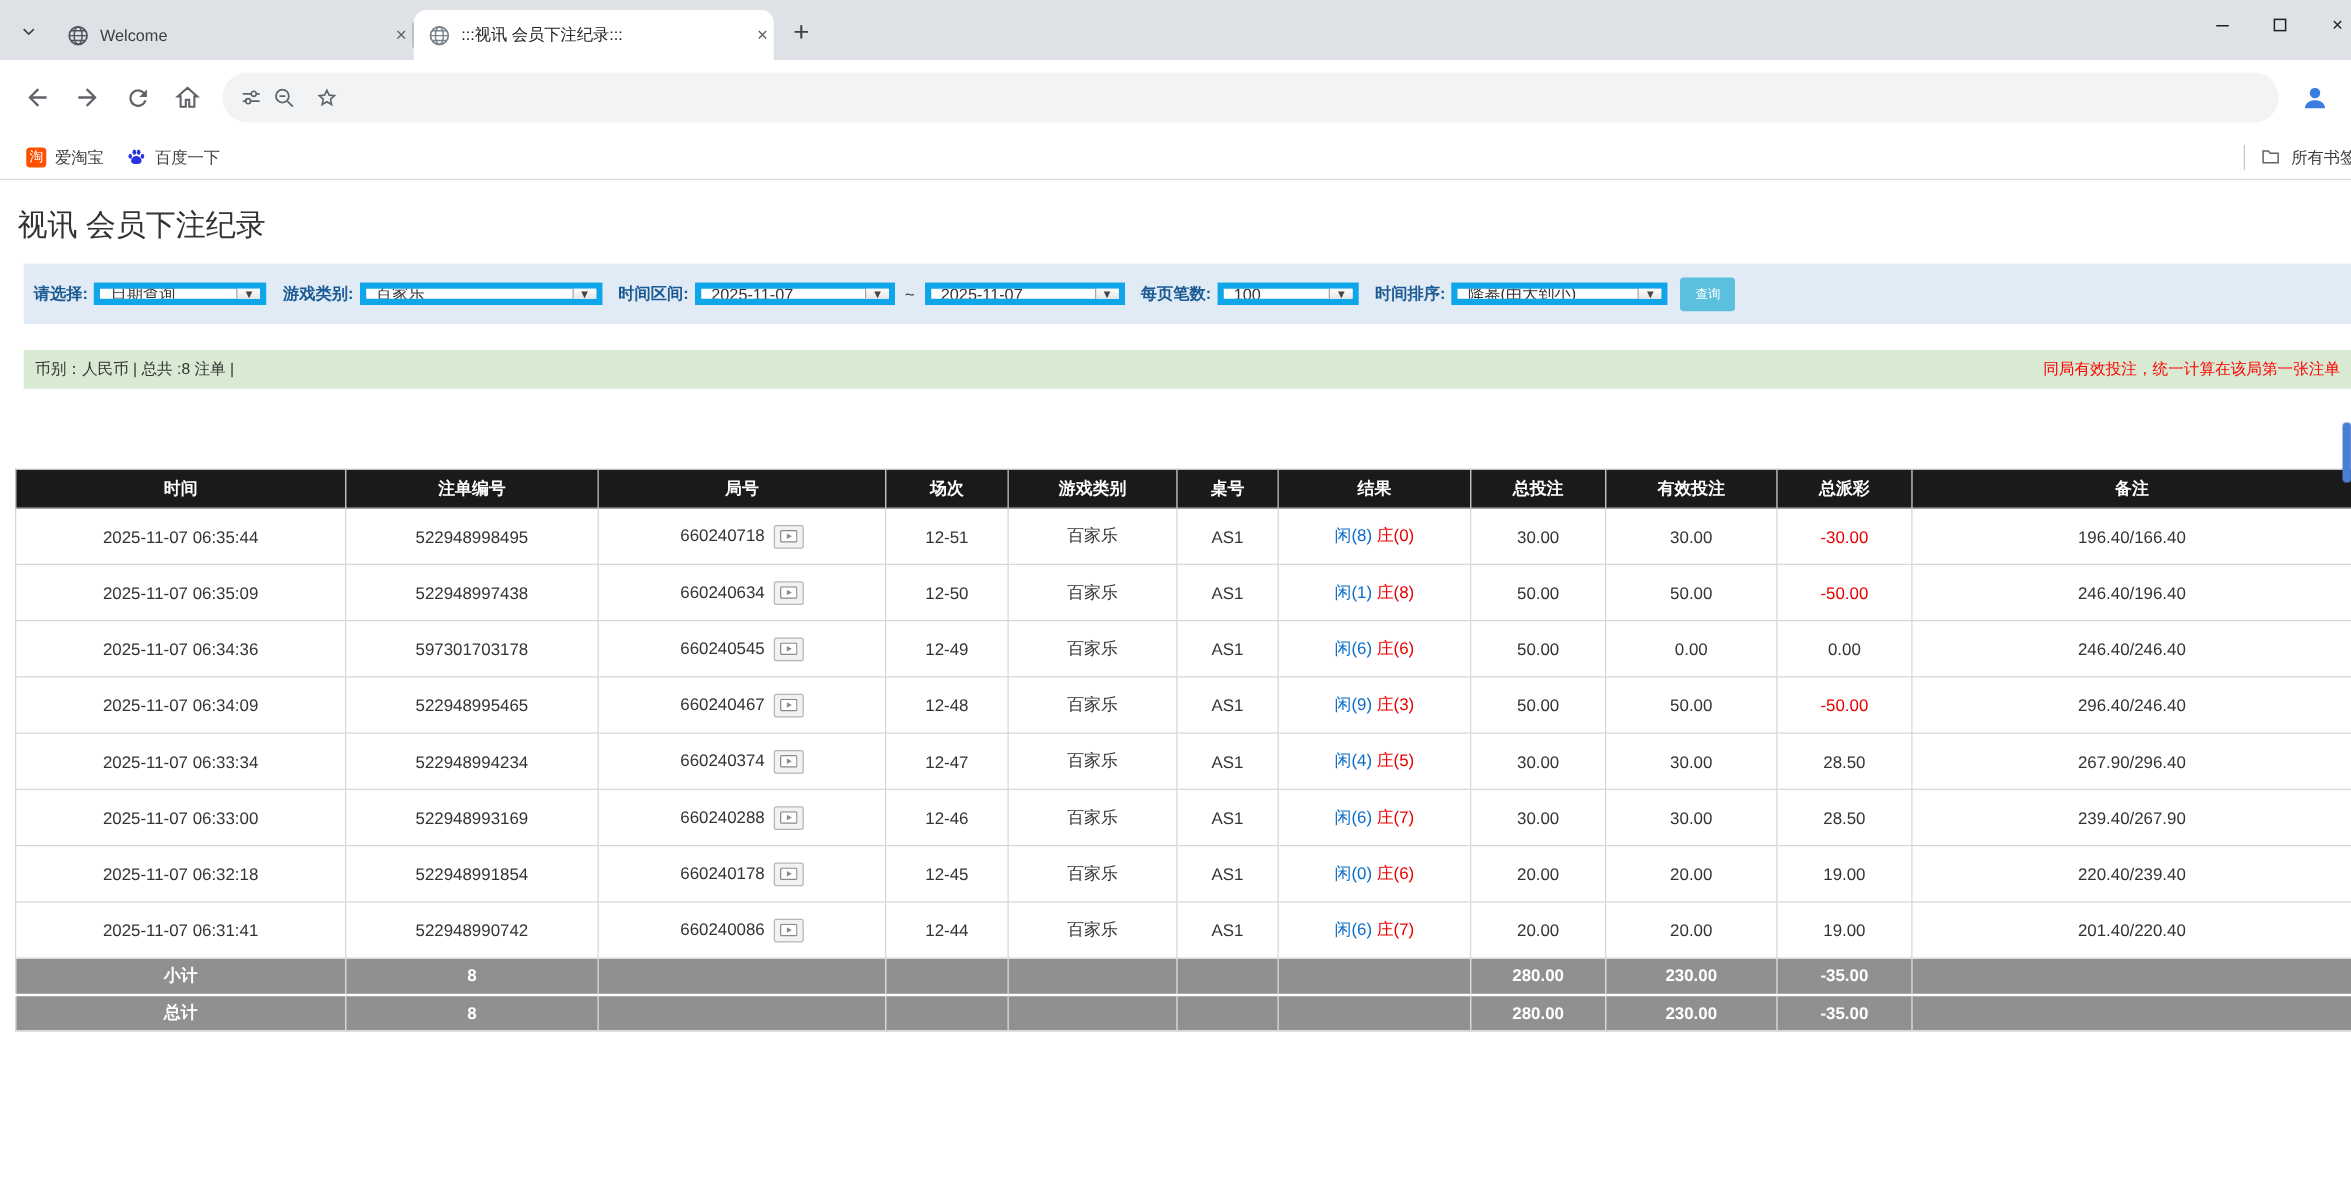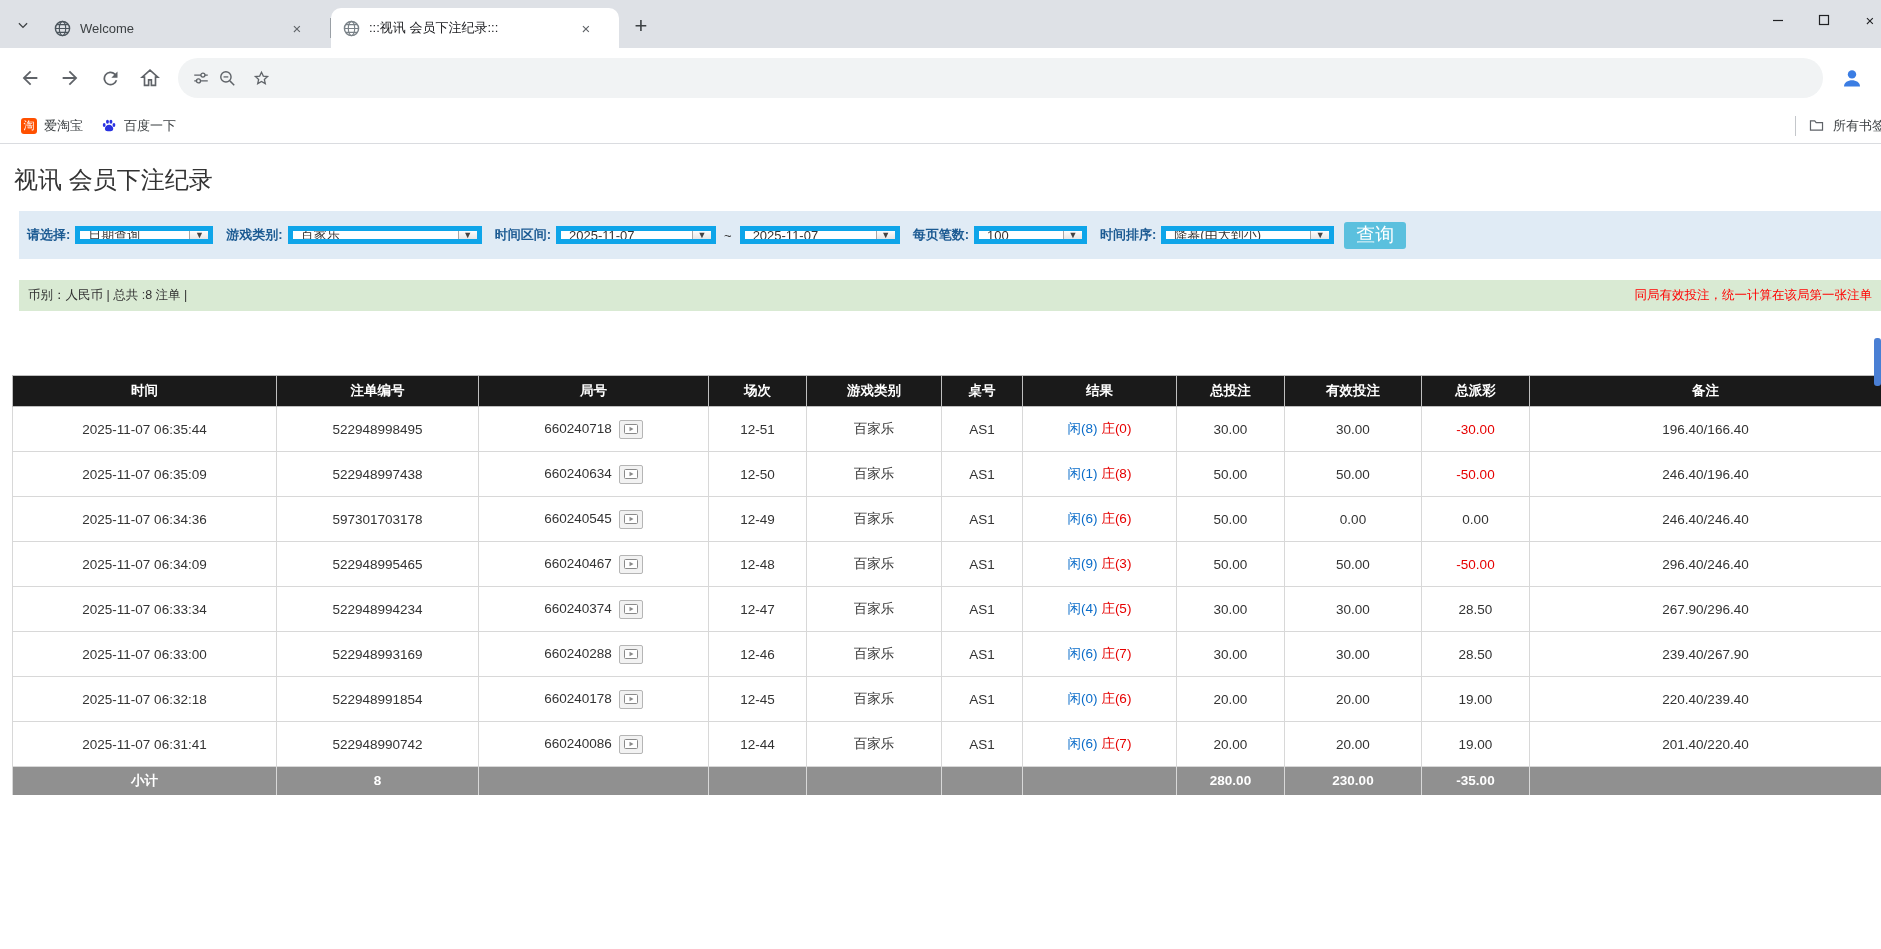--- a/index.html
+++ b/index.html
@@ -2,21 +2,21 @@
 <html><head>
 <meta charset="utf-8">
 <style>
   * { box-sizing: border-box; margin: 0; padding: 0; }
   html, body { width: 1881px; height: 949px; overflow: hidden; background: #fff;
     font-family: "Liberation Sans", "DejaVu Sans", sans-serif; }
 
   
   .tabbar { height: 48px; background: #dee1e6; display: flex; align-items: flex-end; position: relative; }
   .tab-search { width: 30px; height: 30px; margin: 0 4px 8px 8px; display: flex; align-items: center; justify-content: center; border-radius: 50%; color: #3c4043; }
-  .tab { width: 288px; height: 40px; display: flex; align-items: center; padding: 0 24px 0 12px; border-radius: 10px 10px 0 0; font-size: 13px; color: #3c4043; }
+  .tab { width: 288px; height: 40px; display: flex; align-items: center; padding: 0 0 0 12px; border-radius: 10px 10px 0 0; font-size: 13px; color: #3c4043; }
   .tab.active { background: #fff; color: #202124; }
   .tab .favicon { width: 17px; height: 17px; margin-right: 9px; flex: none; }
   .tab .tab-title { flex: 1; white-space: nowrap; overflow: hidden; }
   .tab-close { width: 18px; height: 18px; display: flex; align-items: center; justify-content: center; font-size: 15px; color: #5f6368; border-radius: 50%; flex: none; }
   .tab-divider { width: 1px; height: 20px; background: #9aa0a6; margin-bottom: 10px; }
   .new-tab { width: 28px; height: 28px; margin: 0 0 8px 8px; display: flex; align-items: center; justify-content: center; font-size: 22px; color: #3c4043; border-radius: 50%; }
   .win-controls { position: absolute; right: -12px; top: 0; height: 40px; display: flex; }
   .win-btn { width: 46px; height: 40px; display: flex; align-items: center; justify-content: center; color: #202124; font-size: 15px; }
 
   .navbar { height: 60px; background: #fff; display: flex; align-items: center; padding: 0 10px; }
@@ -37,21 +37,21 @@
 
   .filterbar { margin: 15px 0 0 19px; background: #e0ebf5; height: 48px; display: flex; align-items: center; padding: 0 8px; }
   .f-group { display: flex; align-items: center; gap: 5px; margin-right: 13px; }
   .f-label { font-size: 13px; font-weight: bold; color: #1b5a92; white-space: nowrap; }
   .combo { display: inline-flex; align-items: stretch; height: 18px; border: 5px solid #0ea5e9; background: #fff; }
   .combo-val { flex: 1; display: flex; align-items: center; padding: 0 8px; font-size: 13px; color: #333; white-space: nowrap; overflow: hidden; }
   .combo-arrow { width: 19px; border-left: 1px solid #a6a6a6; background: linear-gradient(#fdfdfd, #e6e6e6); display: flex; align-items: center; justify-content: center; color: #444; font-size: 9px; flex: none; }
   .w-query { width: 138px; } .w-game { width: 194px; } .w-date { width: 160px; }
   .w-size { width: 113px; } .w-sort { width: 173px; }
   .tilde { font-size: 13px; color: #333; margin: 0 3px; }
-  .search-btn { background: #5bc0de; color: #fff; border: none; border-radius: 3px; height: 27px; padding: 0 12px; font-size: 19px; margin-left: 2px; font-family: inherit; }
+  .search-btn { background: #5bc0de; color: #fff; border: none; border-radius: 3px; height: 27px; padding: 0 12px; font-size: 10px; margin-left: 2px; font-family: inherit; }
 
   .infobar { margin: 21px 0 0 19px; background: #d9ead3; height: 31px; display: flex; align-items: center; justify-content: space-between; padding: 0 9px; font-size: 12.5px; color: #333; overflow: hidden; }
   .infobar-notice { color: #ff0000; white-space: nowrap; }
 
   .bet-table { margin: 64px 0 0 12px; border-collapse: collapse; table-layout: fixed; width: 1869px; font-size: 13.5px; }
   .bet-table th { background: #1a1a1a; color: #fff; font-weight: bold; height: 31px; border: 1px solid #bfbfbf; text-align: center; }
   .bet-table td { height: 45px; text-align: center; border: 1px solid #d8d8d8; color: #333; padding: 0 2px; }
   .bet-table th:nth-child(1), .bet-table td:nth-child(1) { width: 264px; }
   .bet-table th:nth-child(2), .bet-table td:nth-child(2) { width: 202px; }
   .bet-table th:nth-child(3), .bet-table td:nth-child(3) { width: 230px; }
@@ -421,17 +421,30 @@
           <td></td>
           <td></td>
           <td></td>
           <td></td>
           <td></td>
           <td>280.00</td>
           <td>230.00</td>
           <td class="foot-red">-35.00</td>
           <td></td>
         </tr>
+        <tr>
+          <td>总计</td>
+          <td>8</td>
+          <td></td>
+          <td></td>
+          <td></td>
+          <td></td>
+          <td></td>
+          <td>280.00</td>
+          <td>230.00</td>
+          <td class="foot-red">-35.00</td>
+          <td></td>
+        </tr>
       </tfoot>
   </table>
 </div>
 
 <div class="scroll-thumb"></div>
 
 </body></html>

